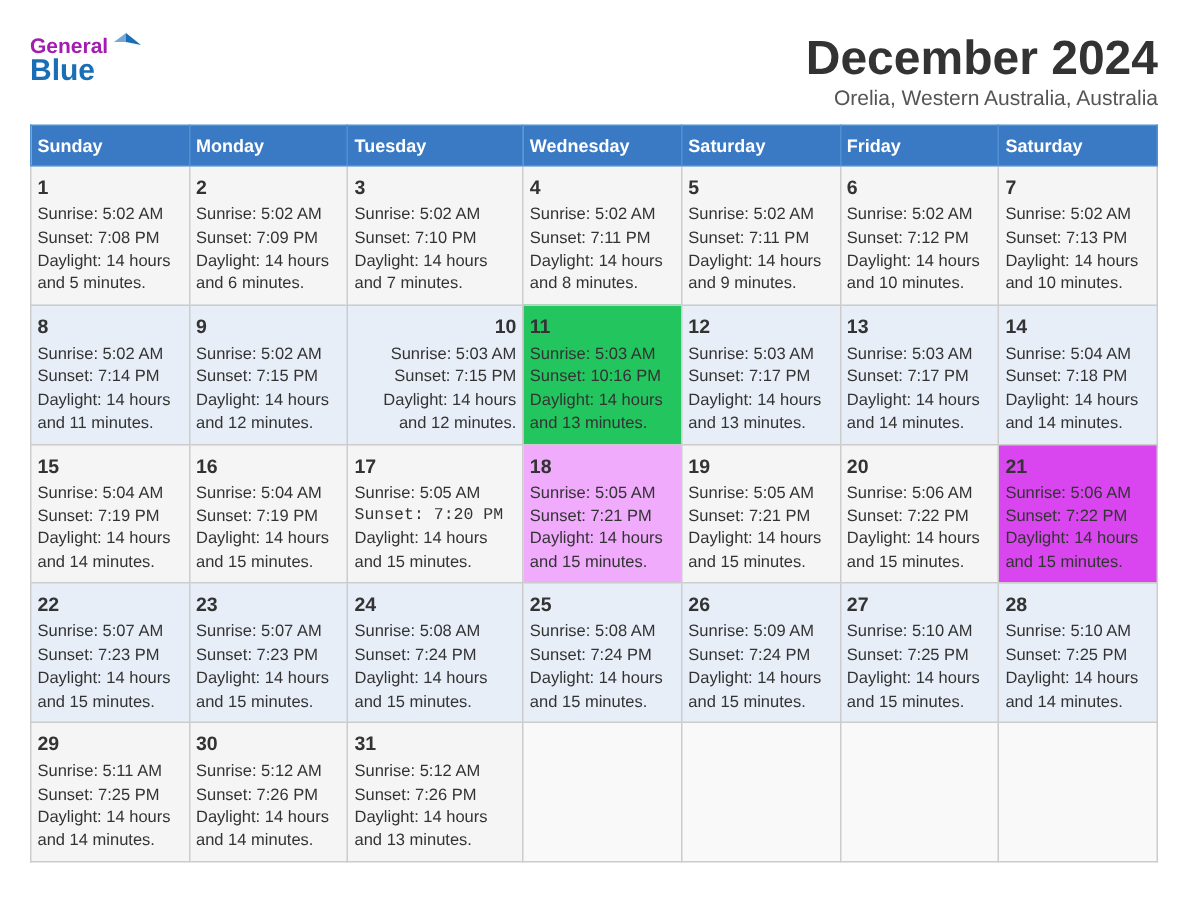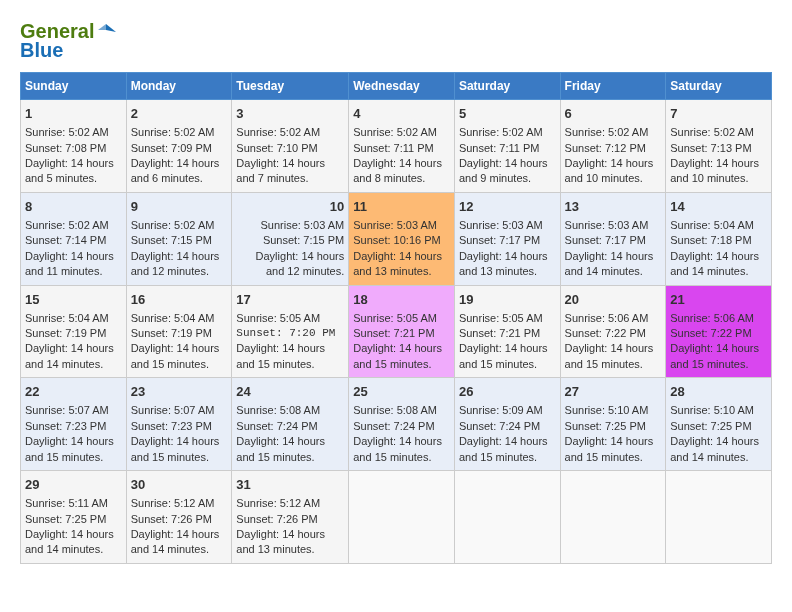--- a/index.html
+++ b/index.html
@@ -70,27 +70,31 @@
       display: block;
       margin-bottom: 2px;
     }
   </style>
 </head>
 <body>
 
 <div class="header-section">
   <div class="logo">
     <div class="logo-line1">
-      <span style="font-size:20px;font-weight:bold;color:#4d7c0f;text-align:center;">General</span>
+      <span style="font-size:14px;font-weight:bold;color:#a21caf;text-align:center;">General</span>
       <svg width="20" height="20" viewBox="0 0 20 20">
         <polygon points="10,2 20,10 10,8" fill="#1a6eb5"></polygon>
         <polygon points="10,2 10,8 2,8" fill="#1a6eb5" opacity="0.6"></polygon>
       </svg>
     </div>
     <span style="font-size:20px;font-weight:bold;color:#1a6eb5;margin-top:-4px;">Blue</span>
+  </div>
+  <div class="title-section">
+    <div class="main-title">December 2024</div>
+    <div class="subtitle">Orelia, Western Australia, Australia</div>
   </div>
 </div>
 
 <table>
   <thead>
     <tr>
     <th>Sunday</th>
         <th>Monday</th>
         <th>Tuesday</th>
         <th>Wednesday</th>
@@ -166,21 +170,21 @@
           <span style="display: block;">Daylight: 14 hours</span>
           <span style="display: block;">and 12 minutes.</span>
         </td>
         <td style="background: rgb(232, 238, 248); text-align: right;">
           <span class="day-num">10</span>
           <span style="display: block;">Sunrise: 5:03 AM</span>
           <span style="display: block;">Sunset: 7:15 PM</span>
           <span style="display: block;">Daylight: 14 hours</span>
           <span style="display: block;">and 12 minutes.</span>
         </td>
-        <td style="background: #fdba74;">
+        <td style="background: #22c55e;">
           <span class="day-num">11</span>
           <span style="display: block;">Sunrise: 5:03 AM</span>
           <span style="display: block;">Sunset: 10:16 PM</span>
           <span style="display: block;">Daylight: 14 hours</span>
           <span style="display: block;">and 13 minutes.</span>
         </td>
         <td style="background: rgb(232, 238, 248);">
           <span class="day-num">12</span>
           <span style="display: block;">Sunrise: 5:03 AM</span>
           <span style="display: block;">Sunset: 7:17 PM</span>

